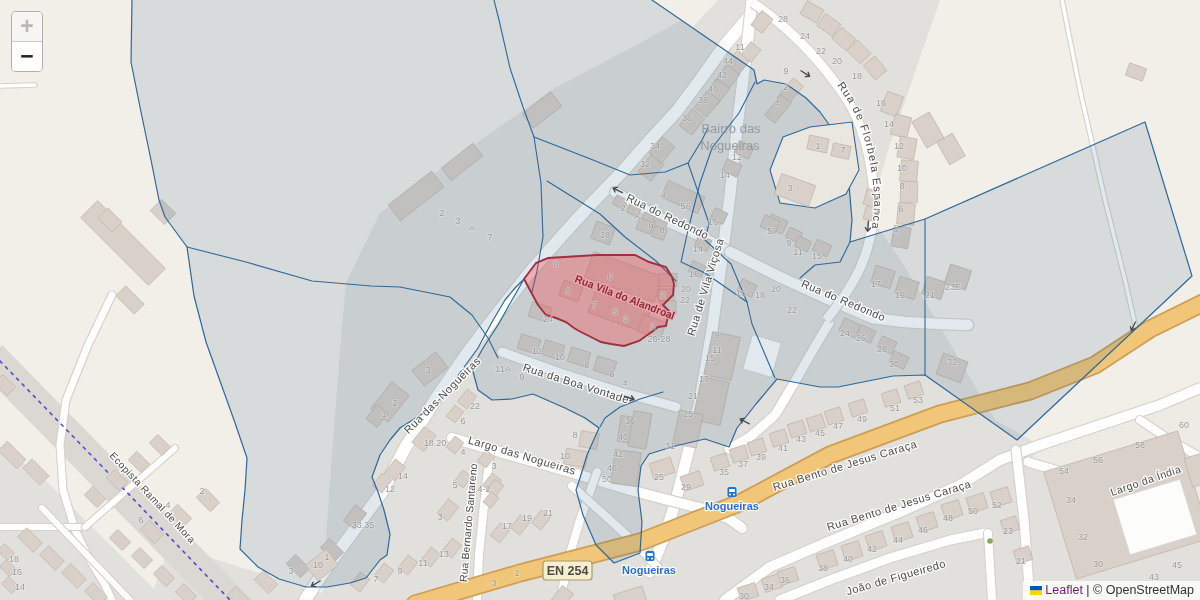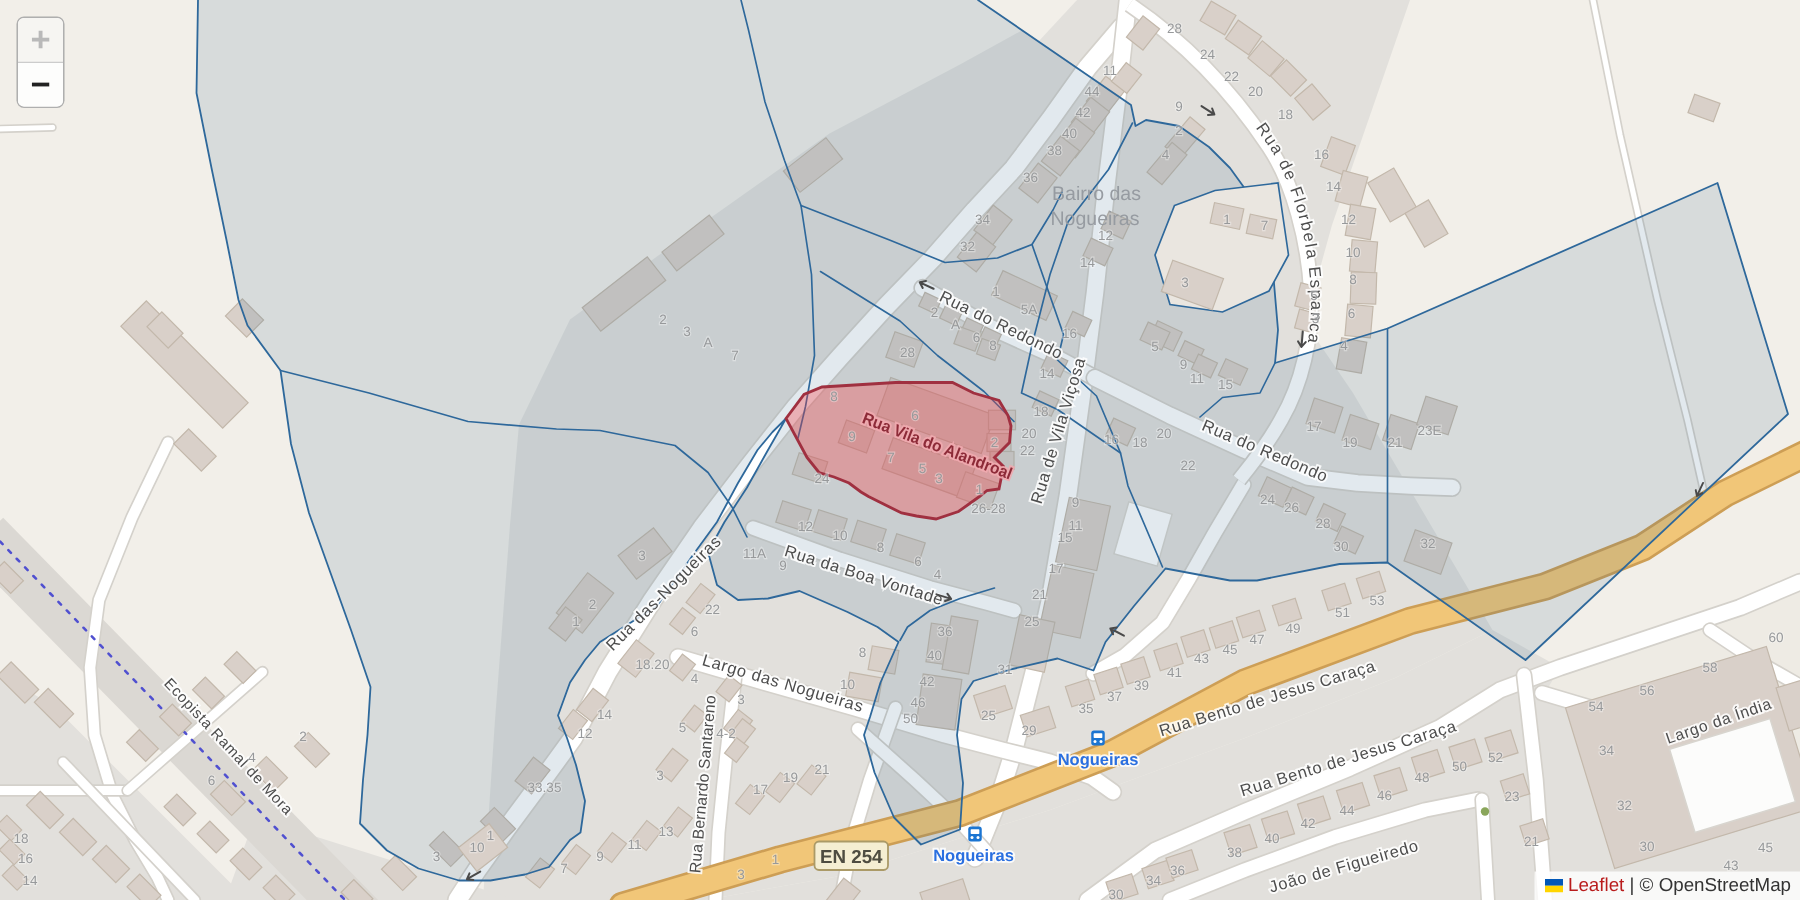--- a/index.html
+++ b/index.html
@@ -1,20 +1,20 @@
 <!DOCTYPE html>
 <html><head><meta charset="utf-8"><style>
 html,body{margin:0;padding:0;width:1200px;height:600px;overflow:hidden;font-family:"Liberation Sans",sans-serif;}
 #map{position:relative;width:1200px;height:600px;}
 #zoomctl{position:absolute;left:11px;top:11px;width:30px;background:#fff;border:1.6px solid rgba(110,110,110,0.55);border-radius:5px;z-index:10;}
 #zoomctl .btn{width:30px;height:29px;line-height:29px;text-align:center;font-size:23px;font-weight:bold;color:#222;background:#fdfdfc;}
 #zoomctl .btn.top{border-bottom:1px solid #ccc;border-radius:4px 4px 0 0;color:#b9b9b9;background:#f6f5f2;}
 #zoomctl .btn.bot{border-radius:0 0 4px 4px;}
 #attrib{position:absolute;right:0;bottom:0;height:17px;background:rgba(255,255,255,0.8);font-size:12.5px;color:#333;padding:1px 6px 1px 7px;z-index:10;line-height:16px;}
-#attrib a{color:#b91c1c;text-decoration:none;}
+#attrib a{color:#701a75;text-decoration:none;}
 </style></head>
 <body>
 <div id="map">
 <svg width="1200" height="600" viewBox="0 0 1200 600" font-family="Liberation Sans, sans-serif">
 <rect width="1200" height="600" fill="#f2efe9"></rect>
 <polygon points="718,0 940,0 888,150 870,215 902,262 945,335 995,420 930,452 830,492 700,540 560,584 470,600 322,600 330,480 340,350 346,283 380,213 467,150 553,89 640,43" fill="#e2e0dc" stroke="none" stroke-width="1"></polygon>
 <polygon points="470,600 560,584 700,540 830,492 930,452 995,420 1040,445 1200,392 1200,600" fill="#e2e0dc" stroke="none" stroke-width="1"></polygon>
 <polygon points="1030,462 1200,514 1200,392 1040,445" fill="#eeebe4" stroke="none" stroke-width="1"></polygon>
 <polygon points="0,450 35,470 165,600 0,600" fill="#e2e0dc" stroke="none" stroke-width="1"></polygon>
 <polygon points="170,545 345,600 150,600" fill="#e2e0dc" stroke="none" stroke-width="1"></polygon>

